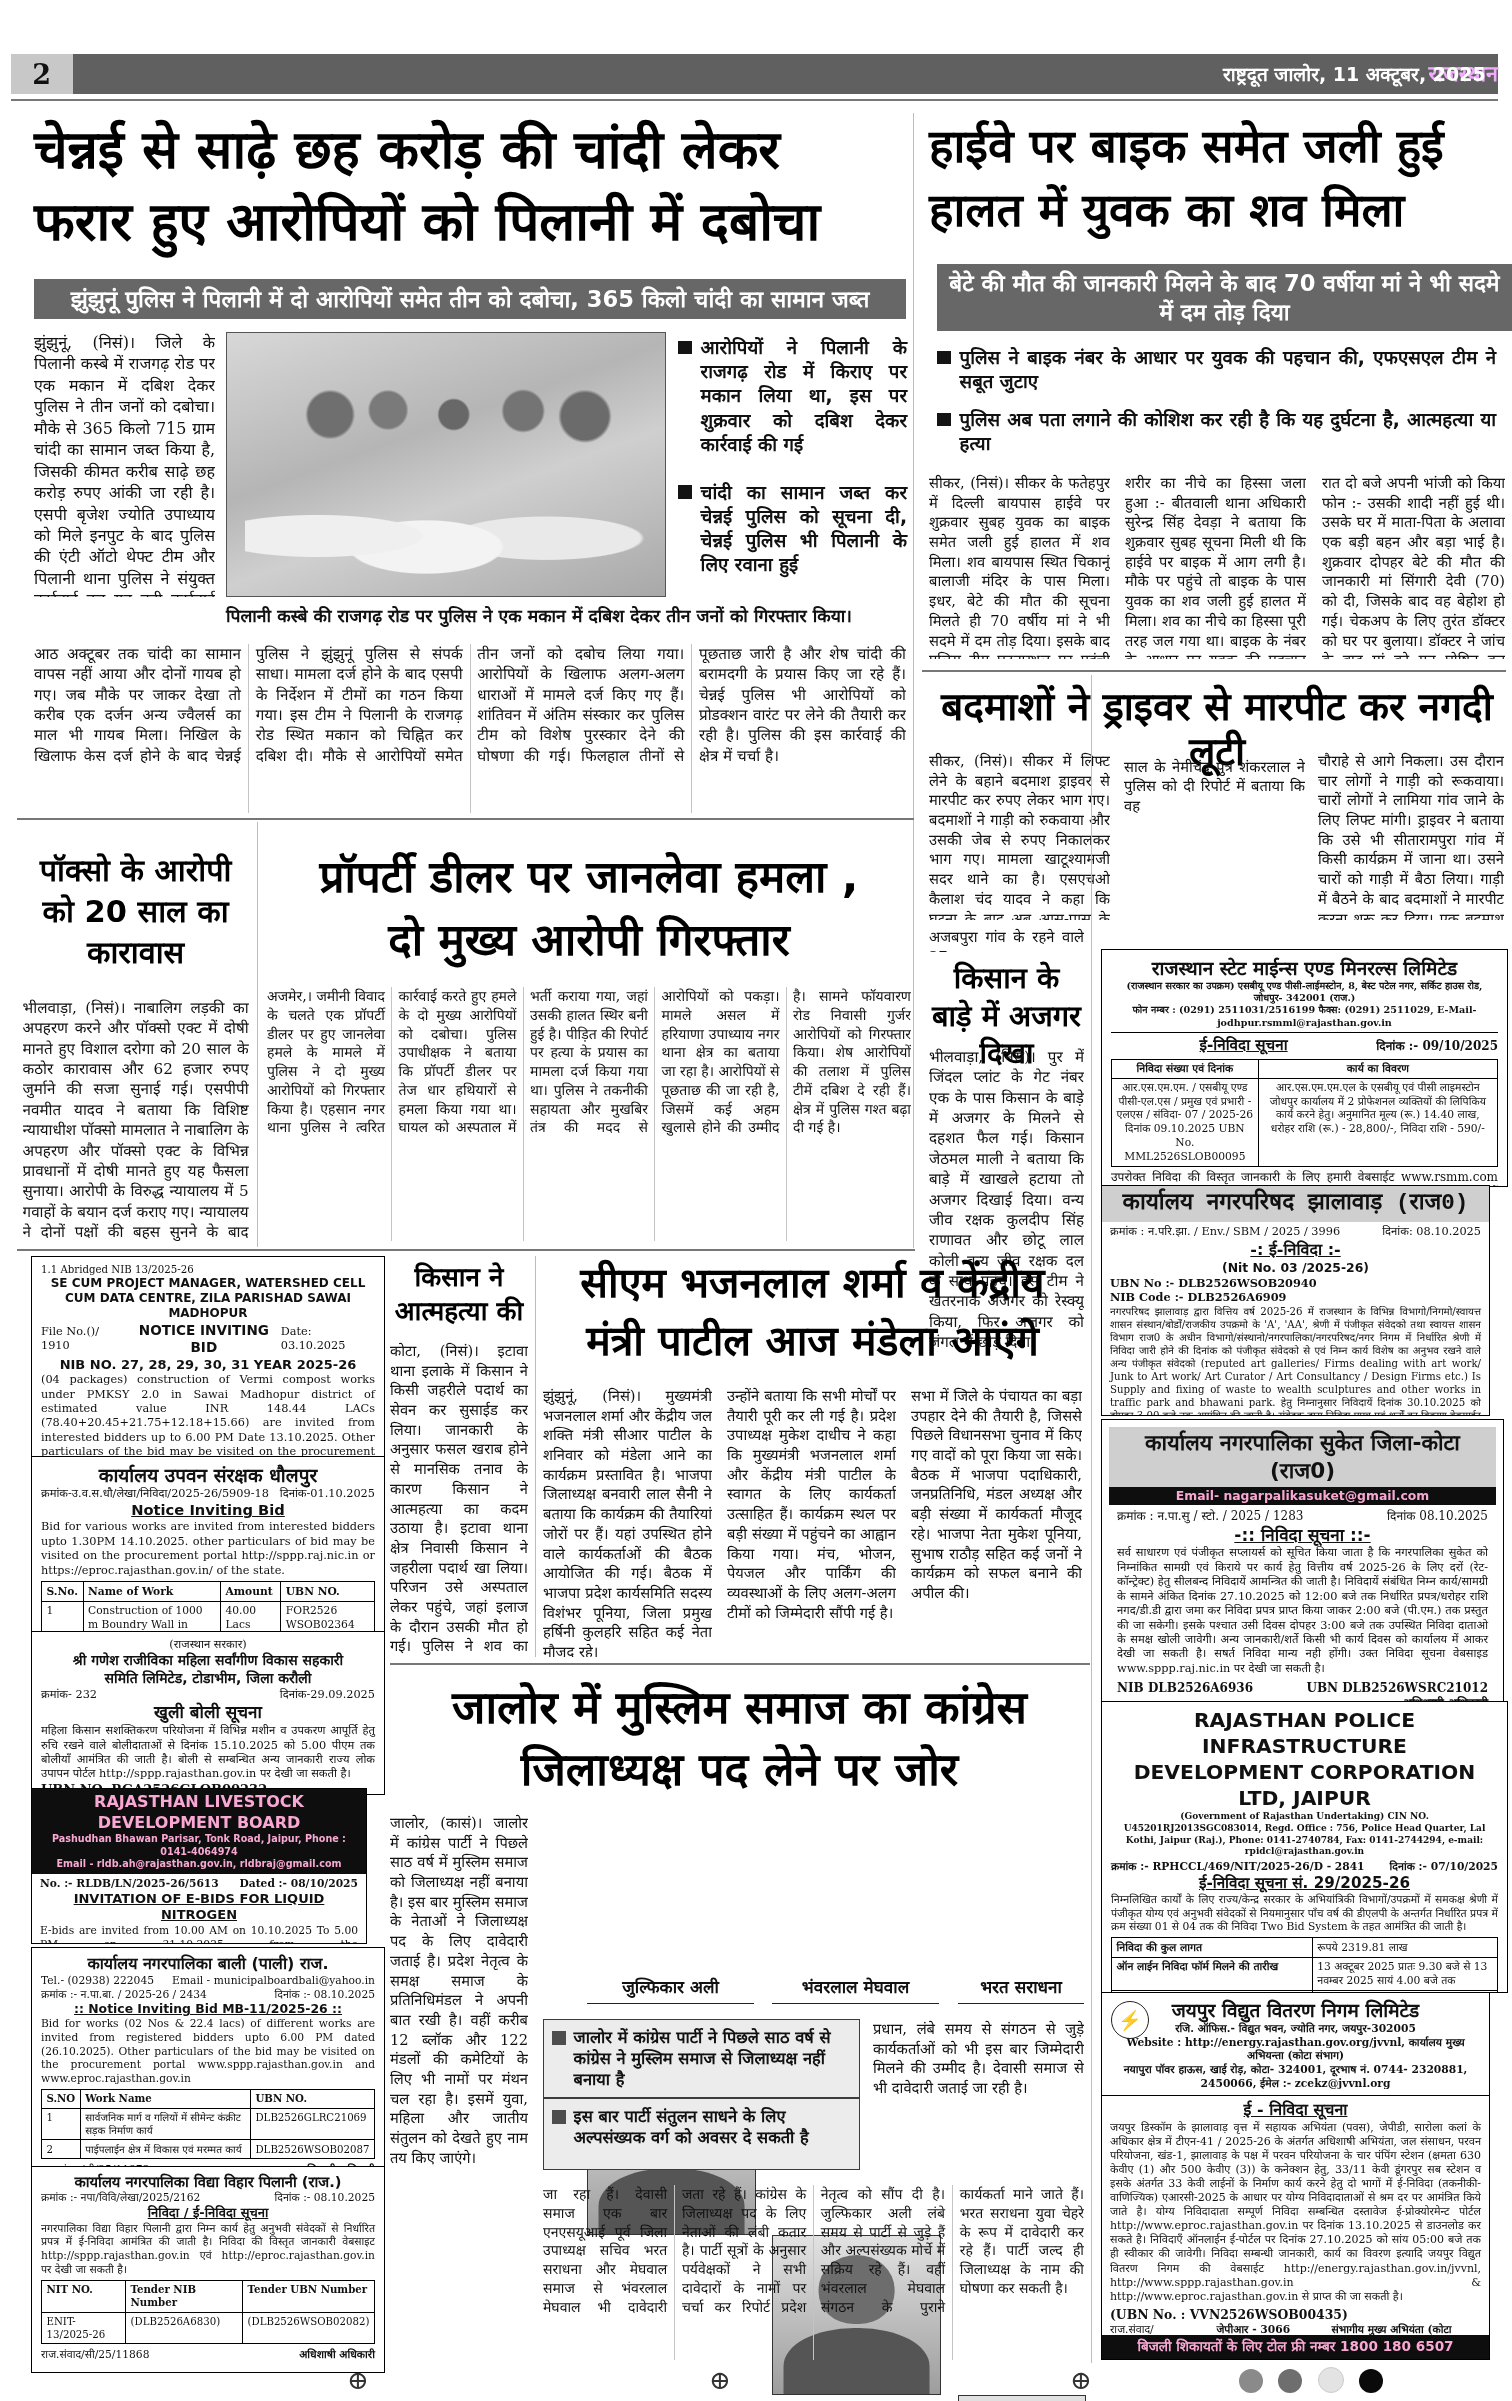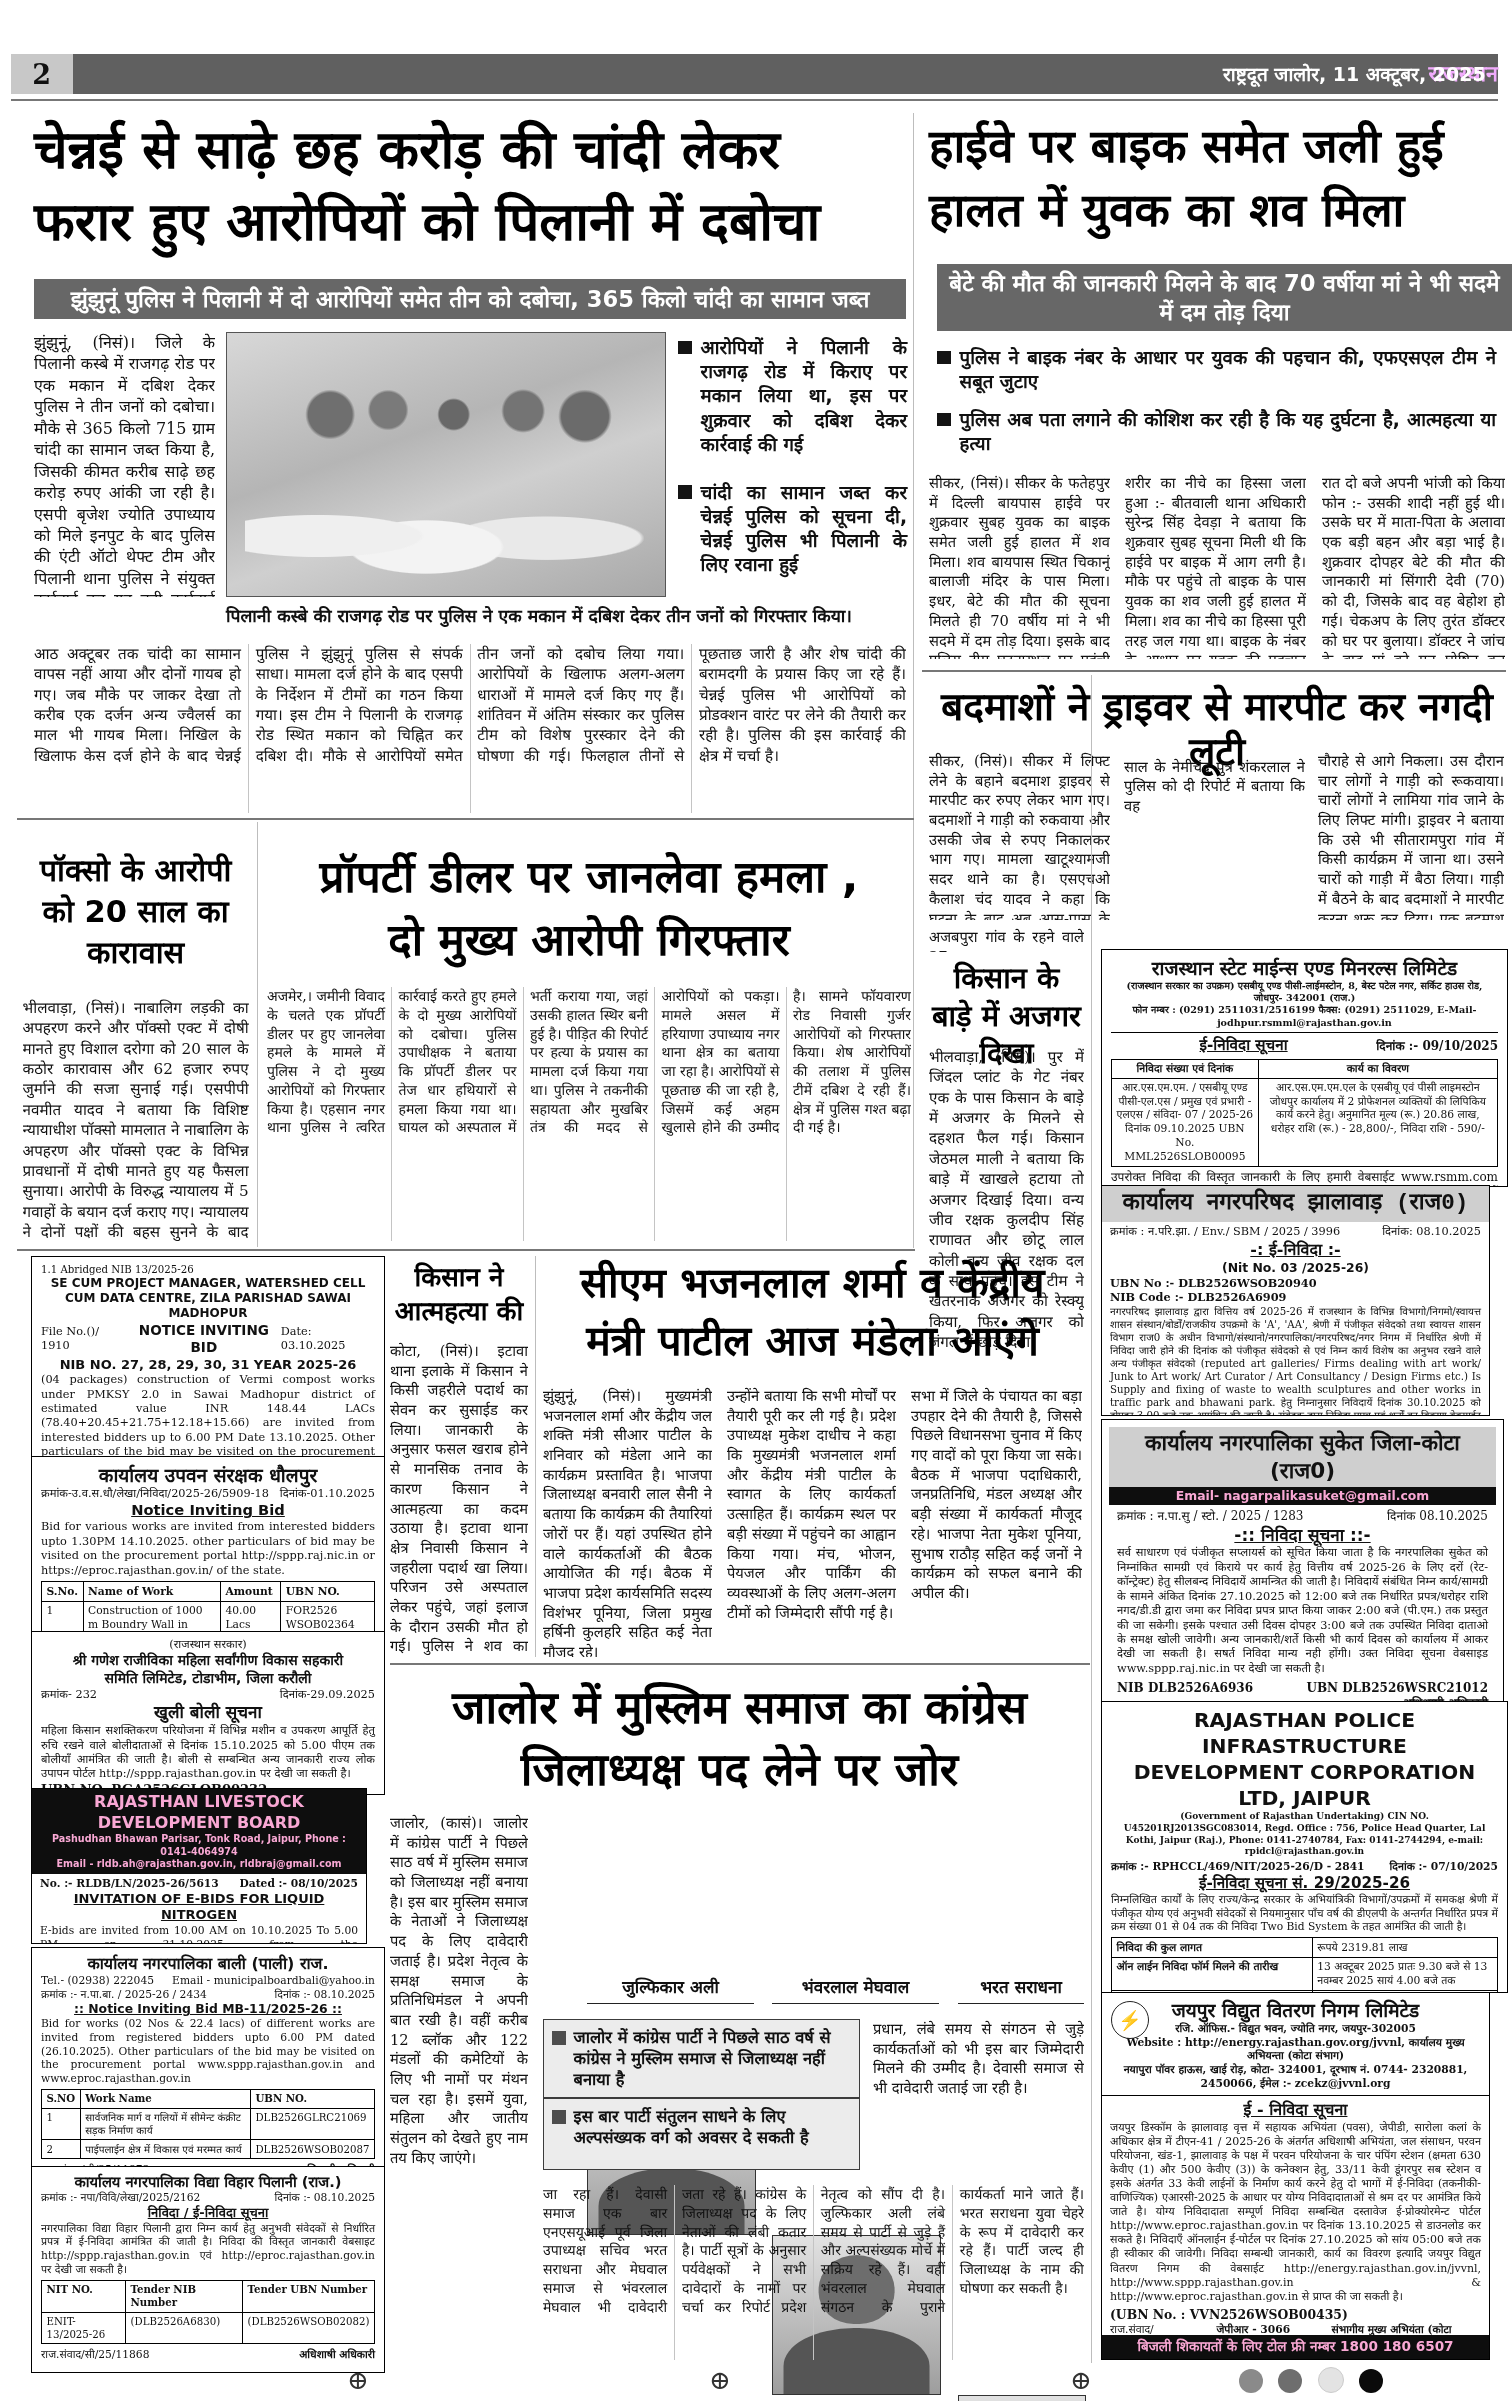--- a/index.html
+++ b/index.html
@@ -302,21 +302,21 @@
       <span class="b">दिनांक :- 09/10/2025</span>
     </div>
     <table class="tbl" style="font-size:10.7px;">
       <tbody>
           <tr>
         <th class="c" style="width:38%;text-align:center;">निविदा संख्या एवं दिनांक</th>
         <th class="c" style="text-align:center;">कार्य का विवरण</th>
       </tr>
       <tr>
         <td class="c" style="text-align:center;">आर.एस.एम.एम. / एसबीयू एण्ड पीसी-एल.एस / प्रमुख एवं प्रभारी - एलएस / संविदा- 07 / 2025-26 दिनांक 09.10.2025 UBN No. MML2526SLOB00095</td>
-        <td class="c" style="text-align:center;">आर.एस.एम.एम.एल के एसबीयू एवं पीसी लाइमस्टोन जोधपुर कार्यालय में 2 प्रोफेशनल व्यक्तियों की लिपिकिय कार्य करने हेतु। अनुमानित मूल्य (रू.) 20.86 लाख, धरोहर राशि (रू.) - 28,800/-, निविदा राशि - 590/-</td>
+        <td class="c" style="text-align:center;">आर.एस.एम.एम.एल के एसबीयू एवं पीसी लाइमस्टोन जोधपुर कार्यालय में 2 प्रोफेशनल व्यक्तियों की लिपिकिय कार्य करने हेतु। अनुमानित मूल्य (रू.) 14.40 लाख, धरोहर राशि (रू.) - 28,800/-, निविदा राशि - 590/-</td>
       </tr>
     </tbody>
       </table>
     <div class="j">उपरोक्त निविदा की विस्तृत जानकारी के लिए हमारी वेबसाईट www.rsmm.com अथवा www.sppp.rajasthan.gov.in अथवा प्रबन्धक (अनुबंध) से उपरोक्त पतें पर सम्पर्क करें।</div>
 
   </div>
 
   <div class="notice" style="left:1101px;top:1185px;width:387px;height:229px;font-size:11.3px;border-width:1.1px;padding:0;">
     <div class="grayband" style="font-size:22.6px;padding:3.4px 0;font-family:Liberation Mono, monospace;">कार्यालय नगरपरिषद झालावाड़ (राज0)</div>
     <div style="padding:3.4px 8px;">

